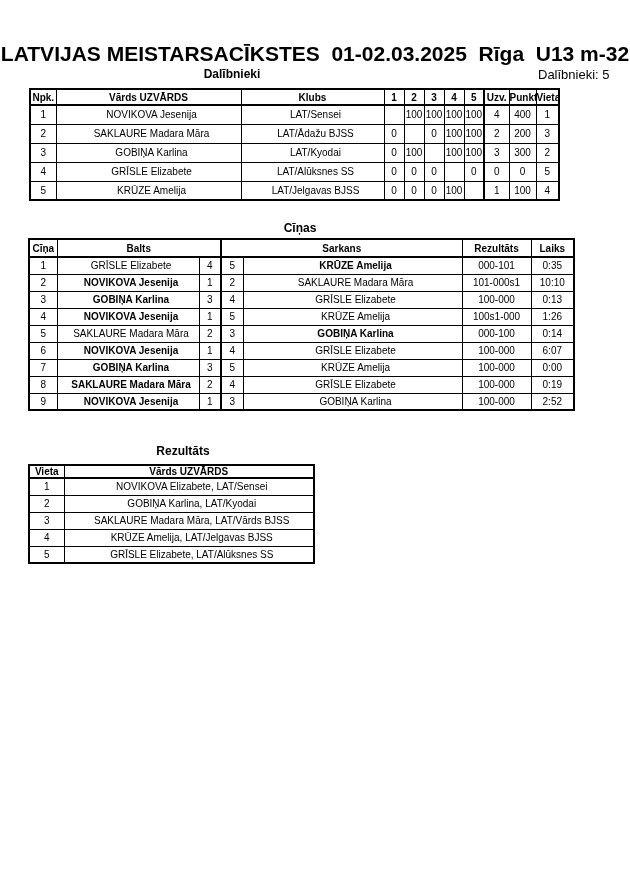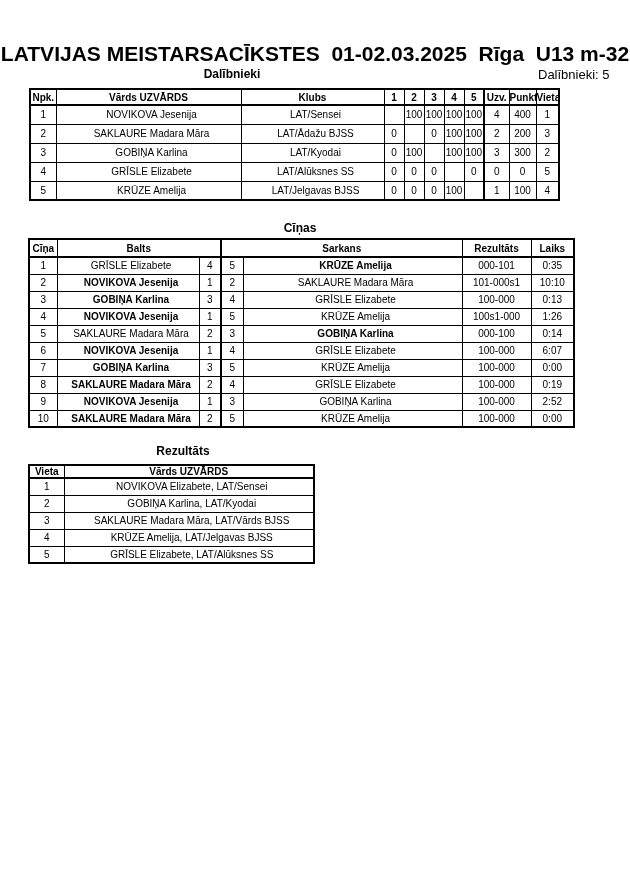--- a/index.html
+++ b/index.html
@@ -267,29 +267,20 @@
   </tr>
       <tr>
     <td>9</td>
     <td class="l win">NOVIKOVA Jesenija</td>
     <td>1</td>
     <td class="sep-left">3</td>
     <td class="l">GOBIŅA Karlina</td>
     <td>100-000</td>
     <td>2:52</td>
   </tr>
-      <tr>
-    <td>10</td>
-    <td class="l win">SAKLAURE Madara Māra</td>
-    <td>2</td>
-    <td class="sep-left">5</td>
-    <td class="l">KRŪZE Amelija</td>
-    <td>100-000</td>
-    <td>0:00</td>
-  </tr>
     </tbody>
 </table>
 
 <div class="section-label" style="top:444px; left:183px;">Rezultāts</div>
 <table class="doc-table" id="results-table">
   <colgroup>
     <col style="width:35px">
       <col style="width:250px">
   </colgroup>
   <thead>

